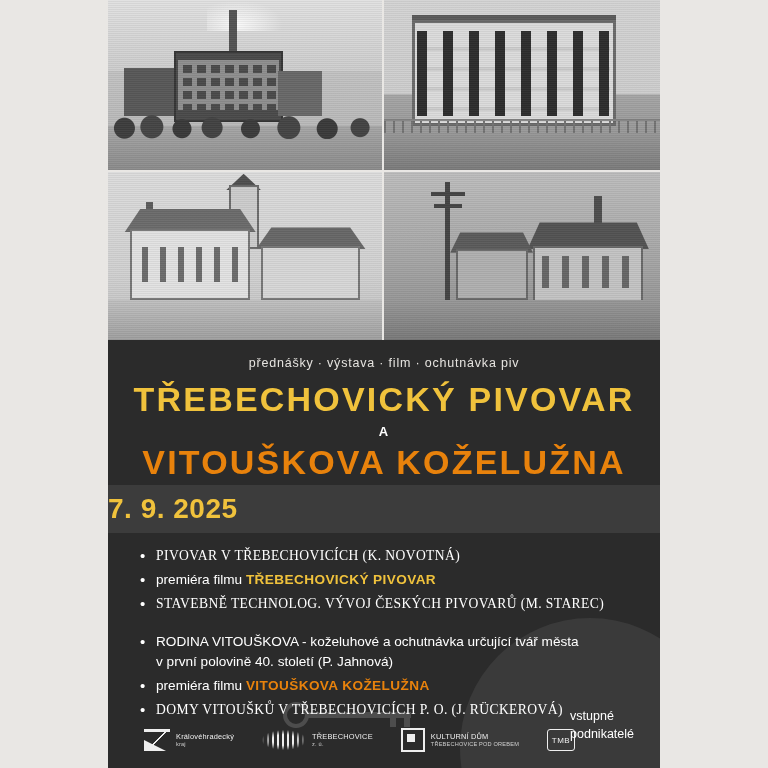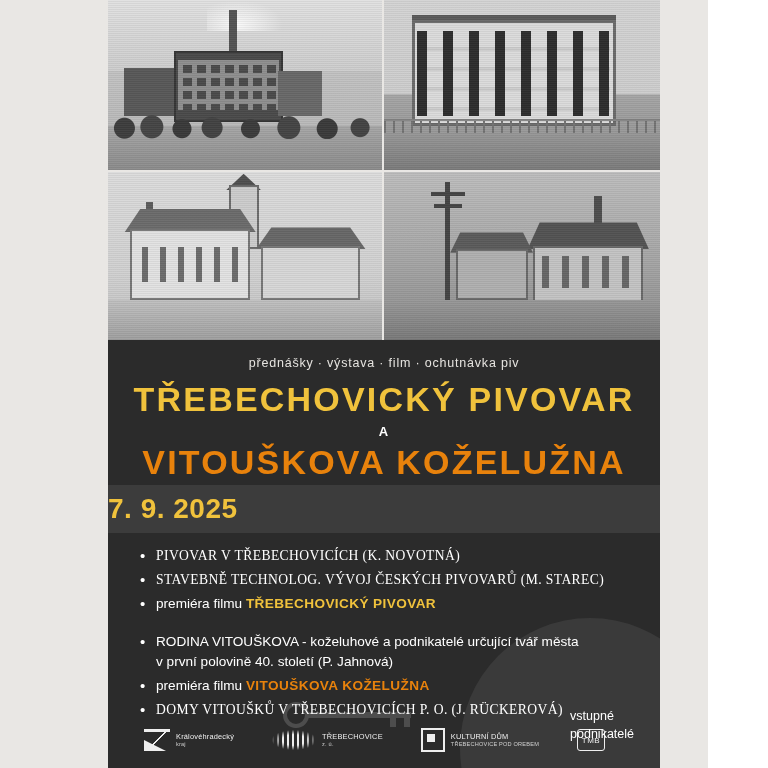--- a/index.html
+++ b/index.html
@@ -8,21 +8,21 @@
     background: #ffffff;
   }
   body {
     width: 768px;
     height: 768px;
     font-family: "Liberation Sans", sans-serif;
     overflow: hidden;
   }
   .poster {
     position: relative;
-    width: 708px;
+    width: 768px;
     height: 768px;
     background: #e9e7e4;
     overflow: hidden;
   }
   
   .photos {
     position: absolute;
     left: 108px;
     top: 0;
     width: 552px;
@@ -350,21 +350,21 @@
     color: #ffffff;
   }
 
   
   .logos {
     position: absolute;
     left: 36px;
     bottom: 16px;
     display: flex;
     align-items: center;
-    gap: 38px;
+    gap: 28px;
   }
   .logo {
     display: flex;
     align-items: center;
     gap: 6px;
     color: #ffffff;
     opacity: .92;
   }
   .logo .lg-txt { font-size: 7.4px; line-height: 1.15; letter-spacing: .2px; }
   .logo .lg-txt .sm { font-size: 5.6px; opacity: .8; display:block; }
@@ -469,30 +469,30 @@
 
     <div class="date-band">
       <div class="date-big">7. 9. 2025</div>
     </div>
 
     <div class="bullets">
       <div class="bul">
         <span class="caps">PIVOVAR V TŘEBECHOVICÍCH (K. Novotná)</span>
       </div>
       <div class="bul">
+        <span>premiéra filmu </span><span class="hl-yellow">TŘEBECHOVICKÝ PIVOVAR</span>
+      </div>
+      <div class="bul">
         <span class="caps">STAVEBNĚ TECHNOLOG. VÝVOJ ČESKÝCH PIVOVARŮ (M. Starec)</span>
       </div>
+
+      <div class="group-gap"></div>
+
       <div class="bul">
-        <span>premiéra filmu </span><span class="hl-yellow">TŘEBECHOVICKÝ PIVOVAR</span>
-      </div>
-
-      <div class="group-gap"></div>
-
-      <div class="bul">
-        <span>RODINA VITOUŠKOVA - koželuhové a podnikatelé určující tvář města</span>
+        <span>RODINA VITOUŠKOVA - koželuhové a ochutnávka určující tvář města</span>
       </div>
       <div class="bul cont">
         <span>v první polovině 40. století (P. Jahnová)</span>
       </div>
       <div class="bul">
         <span>premiéra filmu </span><span class="hl-orange">VITOUŠKOVA KOŽELUŽNA</span>
       </div>
       <div class="bul">
         <span class="caps">DOMY VITOUŠKŮ V TŘEBECHOVICÍCH P. O. (J. Rückerová)</span>
       </div>

